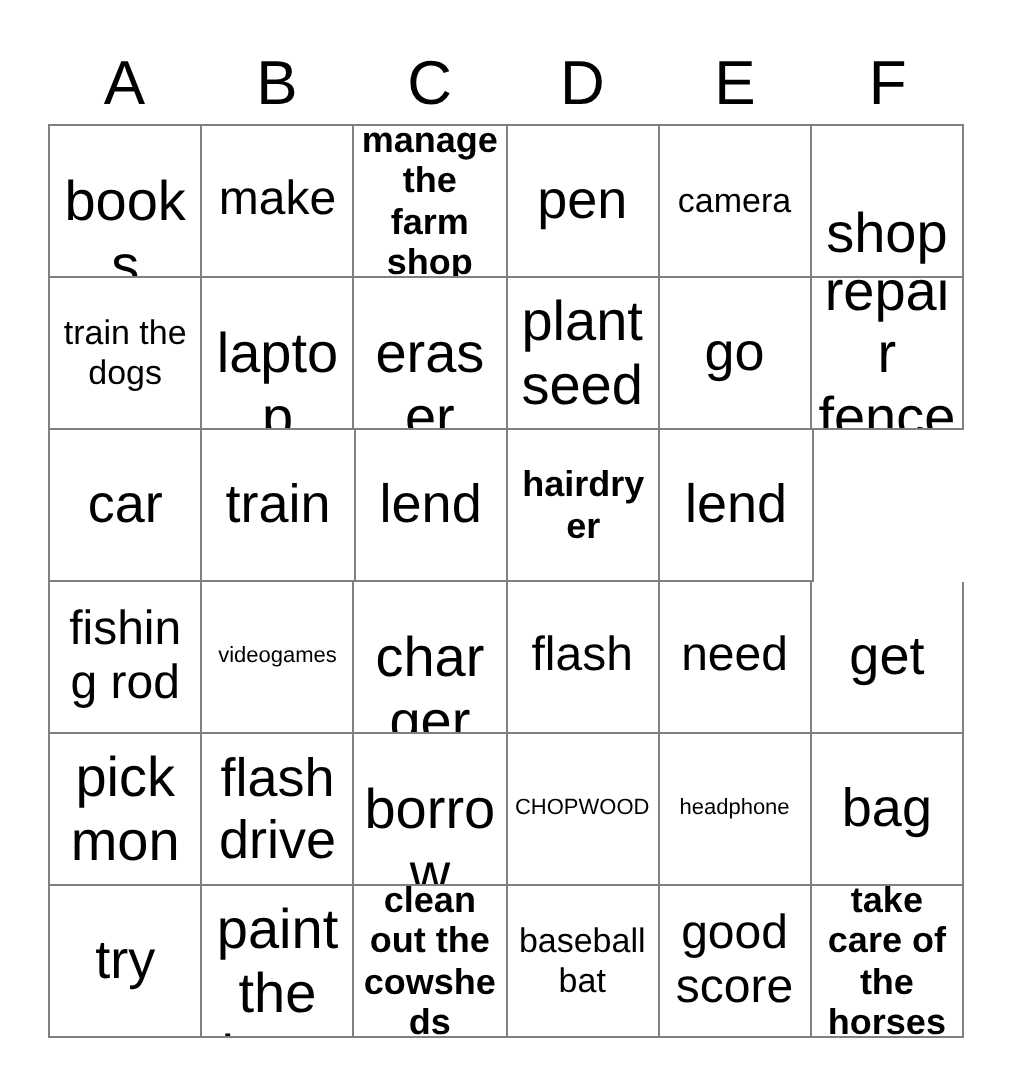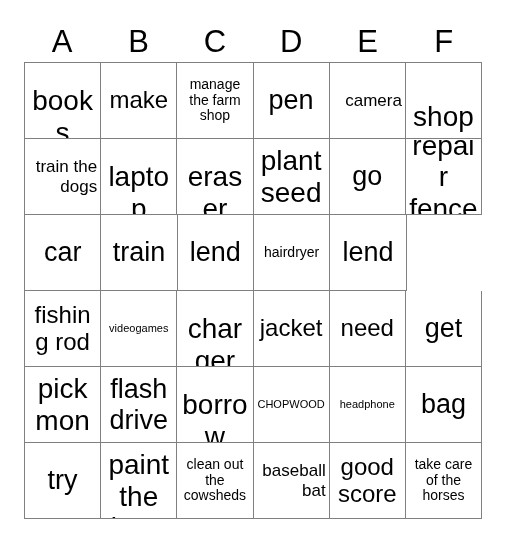--- a/index.html
+++ b/index.html
@@ -67,22 +67,22 @@
     width: 100%;
     color: #000000;
     line-height: 1.12;
     word-wrap: break-word;
   }
 
   
   .sz-xxl .cell-text { font-size: 27px; }
   .sz-xl  .cell-text { font-size: 24px; }
   .sz-l   .cell-text { font-size: 28px; margin-top: 32px; }
-  .sz-m   .cell-text { font-size: 17px; text-align: right; }
-  .sz-s   .cell-text { font-size: 14px; }
+  .sz-m   .cell-text { font-size: 17px; }
+  .sz-s   .cell-text { font-size: 18px; font-weight: bold; }
   .sz-xs  .cell-text { font-size: 11px; }
 </style>
 </head>
 <body>
 
 <div id="bingo-card">
   <div class="header-row">
       <div class="header-cell">A</div>
       <div class="header-cell">B</div>
       <div class="header-cell">C</div>
@@ -152,21 +152,21 @@
         <div class="cell sz-xl">
           <span class="cell-text">fishing rod</span>
         </div>
         <div class="cell sz-xs">
           <span class="cell-text">videogames</span>
         </div>
         <div class="cell sz-l">
           <span class="cell-text">charger</span>
         </div>
         <div class="cell sz-xl">
-          <span class="cell-text">jacket</span>
+          <span class="cell-text">flash</span>
         </div>
         <div class="cell sz-xl">
           <span class="cell-text">need</span>
         </div>
         <div class="cell sz-xxl">
           <span class="cell-text">get</span>
         </div>
       </div>
       <div class="grid-row">
         <div class="cell sz-l">

